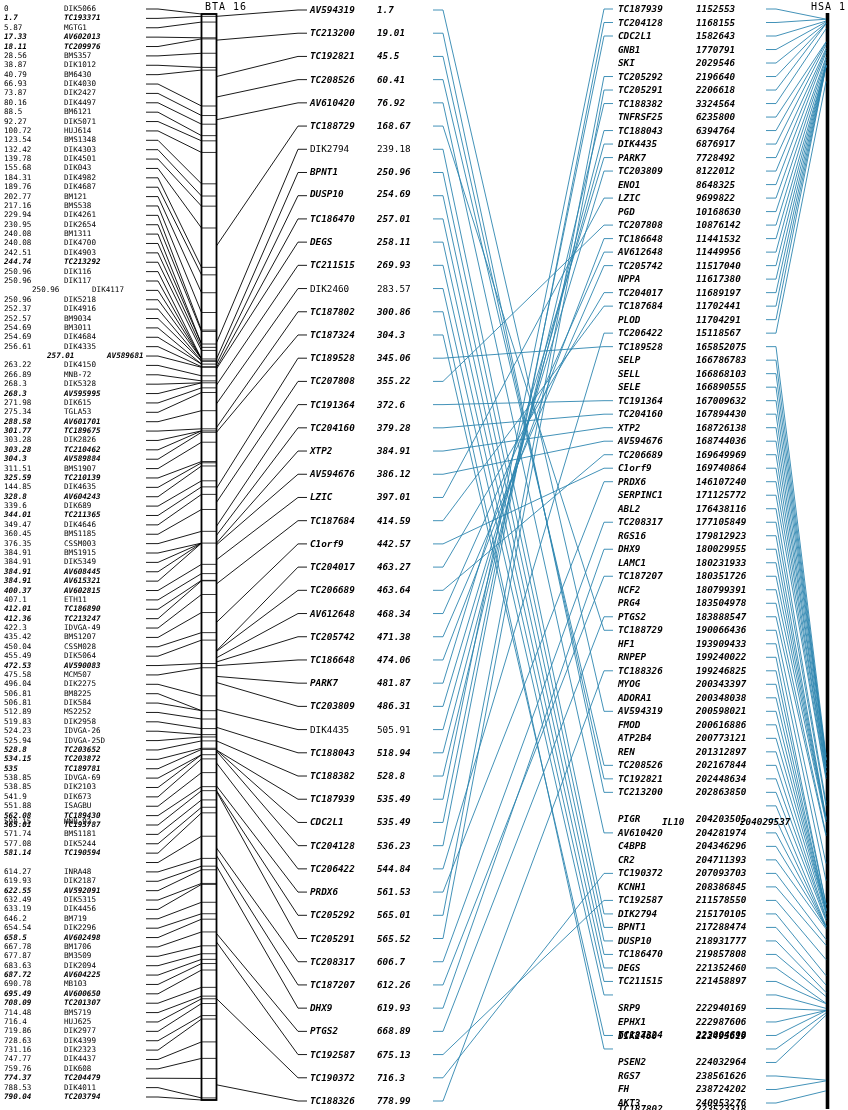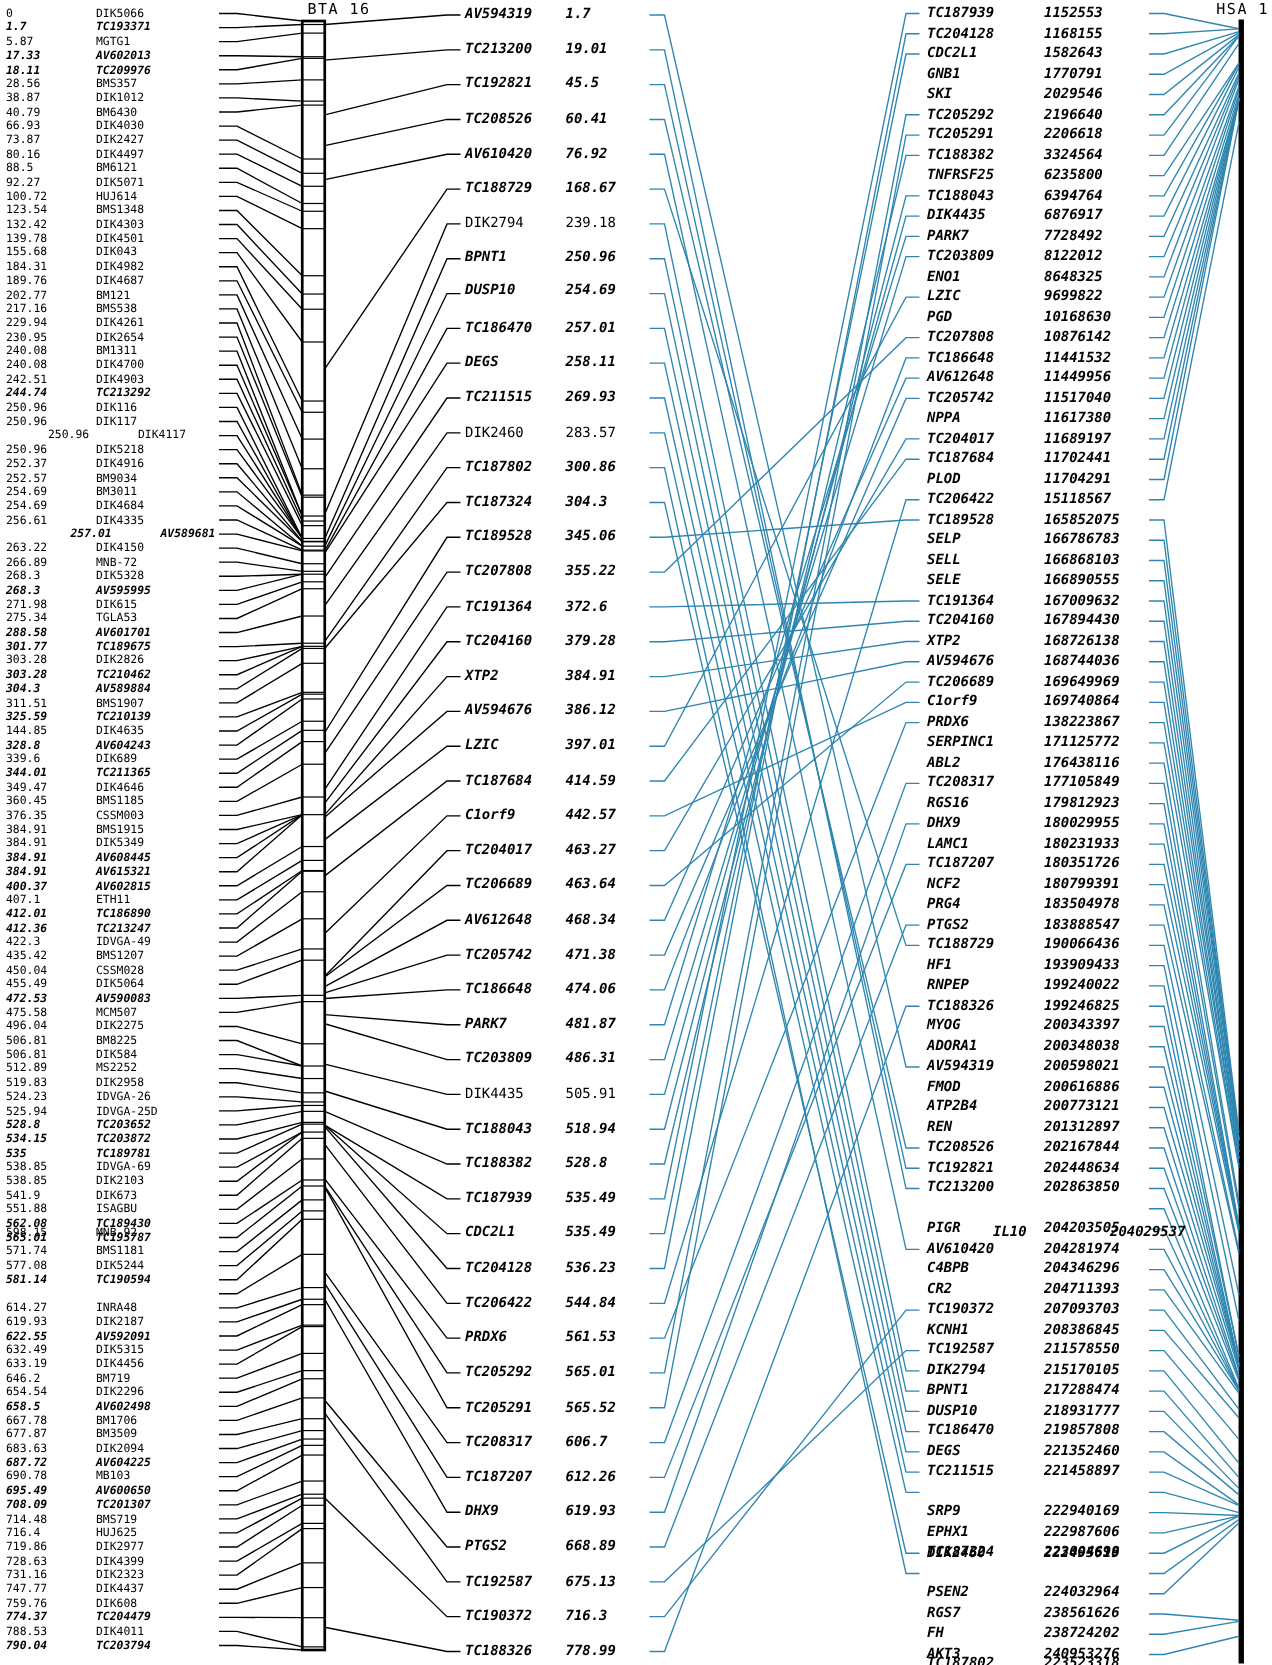--- a/index.html
+++ b/index.html
@@ -625,21 +625,21 @@
       <div class="row right g" style="top: 341.654px; left: 618px;"><span class="nm">TC189528</span><span class="val">165852075</span></div>
       <div class="row right g" style="top: 355.16px; left: 618px;"><span class="nm">SELP</span><span class="val">166786783</span></div>
       <div class="row right g" style="top: 368.667px; left: 618px;"><span class="nm">SELL</span><span class="val">166868103</span></div>
       <div class="row right g" style="top: 382.173px; left: 618px;"><span class="nm">SELE</span><span class="val">166890555</span></div>
       <div class="row right g" style="top: 395.679px; left: 618px;"><span class="nm">TC191364</span><span class="val">167009632</span></div>
       <div class="row right g" style="top: 409.185px; left: 618px;"><span class="nm">TC204160</span><span class="val">167894430</span></div>
       <div class="row right g" style="top: 422.691px; left: 618px;"><span class="nm">XTP2</span><span class="val">168726138</span></div>
       <div class="row right g" style="top: 436.198px; left: 618px;"><span class="nm">AV594676</span><span class="val">168744036</span></div>
       <div class="row right g" style="top: 449.704px; left: 618px;"><span class="nm">TC206689</span><span class="val">169649969</span></div>
       <div class="row right g" style="top: 463.21px; left: 618px;"><span class="nm">C1orf9</span><span class="val">169740864</span></div>
-      <div class="row right g" style="top: 476.716px; left: 618px;"><span class="nm">PRDX6</span><span class="val">138223867</span></div>
+      <div class="row right g" style="top: 476.716px; left: 618px;"><span class="nm">PRDX6</span><span class="val">146107240</span></div>
       <div class="row right g" style="top: 490.222px; left: 618px;"><span class="nm">SERPINC1</span><span class="val">171125772</span></div>
       <div class="row right g" style="top: 503.728px; left: 618px;"><span class="nm">ABL2</span><span class="val">176438116</span></div>
       <div class="row right g" style="top: 517.235px; left: 618px;"><span class="nm">TC208317</span><span class="val">177105849</span></div>
       <div class="row right g" style="top: 530.741px; left: 618px;"><span class="nm">RGS16</span><span class="val">179812923</span></div>
       <div class="row right g" style="top: 544.247px; left: 618px;"><span class="nm">DHX9</span><span class="val">180029955</span></div>
       <div class="row right g" style="top: 557.753px; left: 618px;"><span class="nm">LAMC1</span><span class="val">180231933</span></div>
       <div class="row right g" style="top: 571.259px; left: 618px;"><span class="nm">TC187207</span><span class="val">180351726</span></div>
       <div class="row right g" style="top: 584.765px; left: 618px;"><span class="nm">NCF2</span><span class="val">180799391</span></div>
       <div class="row right g" style="top: 598.272px; left: 618px;"><span class="nm">PRG4</span><span class="val">183504978</span></div>
       <div class="row right g" style="top: 611.778px; left: 618px;"><span class="nm">PTGS2</span><span class="val">183888547</span></div>

